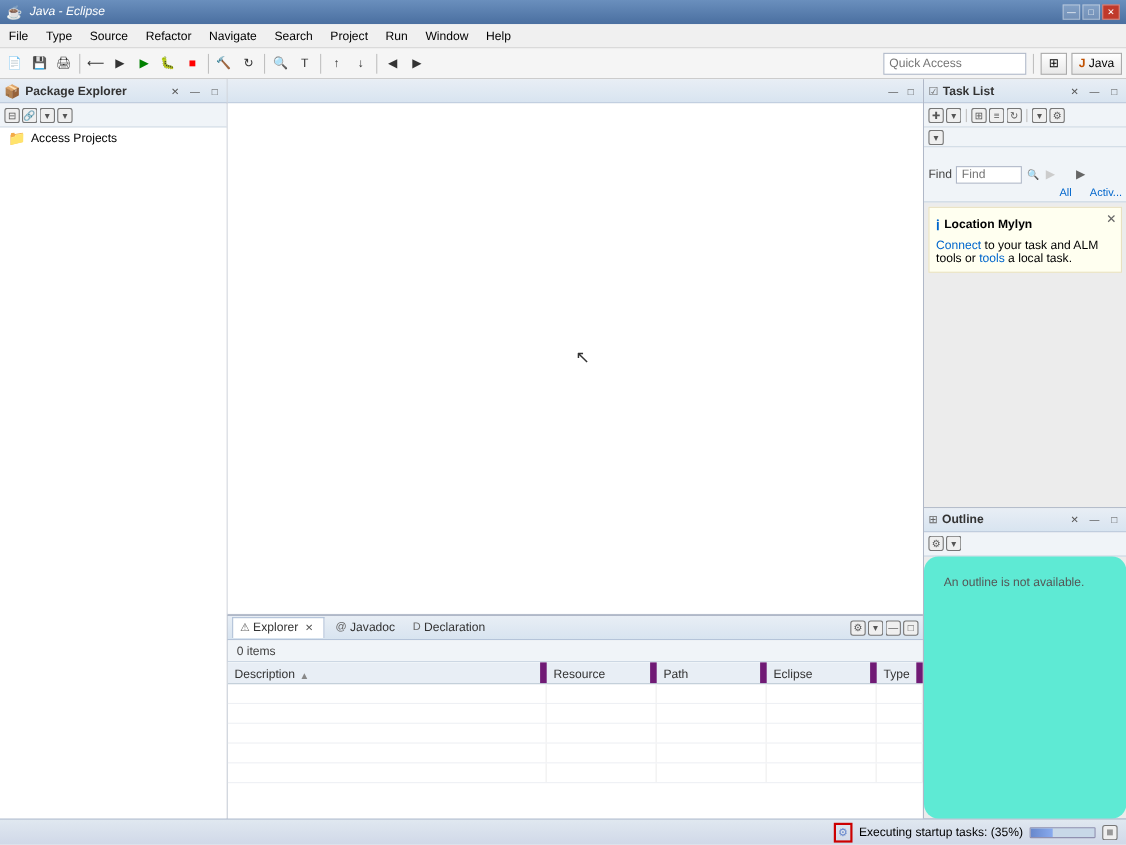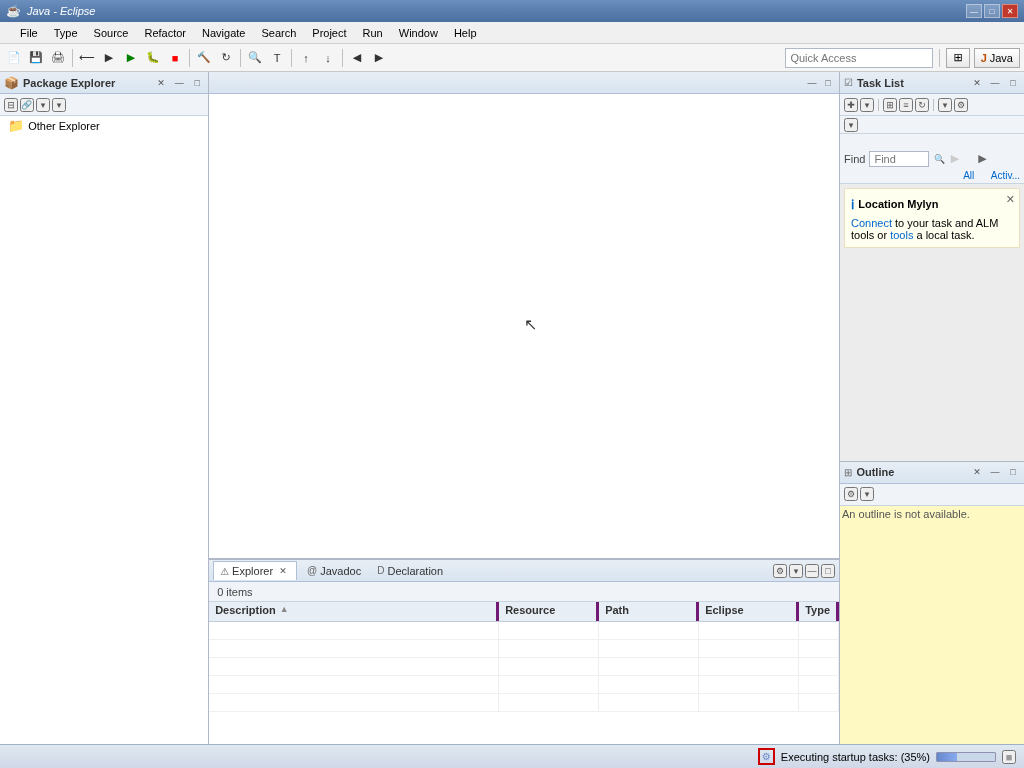--- a/index.html
+++ b/index.html
@@ -46,21 +46,21 @@
     }
     #title-bar .win-btn.close { background: #c0392b; }
 
     
     #menu-bar {
       background: #f0f0f0;
       height: 22px;
       display: flex;
       align-items: center;
       border-bottom: 1px solid #d0d0d0;
-      padding: 0 12px;
+      padding: 0 0;
     }
     .menu-item {
       padding: 2px 8px;
       cursor: pointer;
       font-size: 11px;
       color: #000;
     }
 
     
     #toolbar {
@@ -274,24 +274,24 @@
     .table-header {
       display: grid;
       grid-template-columns: 290px 100px 100px 100px 1fr;
       background: #e8eef5;
       border-bottom: 1px solid #c0ccd8;
       height: 20px;
       font-size: 11px;
     }
     .table-header-cell {
       padding: 2px 6px;
-      border-right: 3px solid #701a75;
-      display: flex;
-      align-items: flex-start;
-      font-weight: bold;
+      border-right: 6px solid #701a75;
+      display: flex;
+      align-items: flex-end;
+      font-weight: normal;
       color: #333;
     }
     .table-row {
       display: grid;
       grid-template-columns: 290px 100px 100px 100px 1fr;
       height: 18px;
       border-bottom: 1px solid #eef0f4;
     }
     .table-cell {
       padding: 2px 6px;
@@ -370,25 +370,26 @@
       cursor: pointer;
     }
 
     
     #outline-panel {
       flex: 1;
       display: flex;
       flex-direction: column;
     }
     #outline-content {
-      background: #fef9c3;
-      flex: 1;
-      padding: 2px;
+      background: #5eead4;
+      flex: 1;
+      padding: 18px;
       font-size: 11px;
       color: #555;
+      border-radius: 13px;
     }
 
     
     #status-bar {
       height: 24px;
       background: linear-gradient(to bottom, #e0e8f0, #d0d8e8);
       border-top: 1px solid #a0b0c8;
       display: flex;
       align-items: center;
       padding: 0 8px;
@@ -508,21 +509,21 @@
   <div class="tb-sep"></div>
   <button class="tb-btn">🔍</button>
   <button class="tb-btn">T</button>
   <div class="tb-sep"></div>
   <button class="tb-btn">↑</button>
   <button class="tb-btn">↓</button>
   <div class="tb-sep"></div>
   <button class="tb-btn">◀</button>
   <button class="tb-btn">▶</button>
   <div id="quick-access-bar">
-    <input type="text" id="quick-access-input" class="tb-btn" style="width: 148px; height: 20px; border: 1px solid rgb(176, 184, 200); background: white; padding: 0px 4px; font-size: 11px;" placeholder="Quick Access">
+    <input type="text" id="quick-access-input" class="tb-btn" style="width: 130px; height: 20px; border: 1px solid rgb(176, 184, 200); background: white; padding: 0px 4px; font-size: 11px;" placeholder="Quick Access">
     <div class="tb-sep" style="height:18px;"></div>
     <button class="tb-perspective-btn">⊞</button>
     <button class="tb-perspective-btn">
       <span style="color:#c05000; font-weight:bold; font-size:11px;">J</span>
       <span>Java</span>
     </button>
   </div>
 </div>
 
 <div id="main-layout" style="height: 672px;">
@@ -537,21 +538,21 @@
     </div>
     <div class="panel-toolbar">
       <button class="mini-btn">⊟</button>
       <button class="mini-btn">🔗</button>
       <button class="mini-btn">▾</button>
       <button class="mini-btn">▾</button>
     </div>
     <div class="panel-content">
       <div class="tree-item">
         <span class="tree-icon icon-folder">📁</span>
-        <span>Other Explorer</span>
+        <span>Access Projects</span>
       </div>
     </div>
   </div>
 
   <div id="center-panel">
 
     <div id="editor-area" style="height: 487px;">
       <div class="editor-header">
         <span></span>
         <div style="display:flex; gap:2px;">

